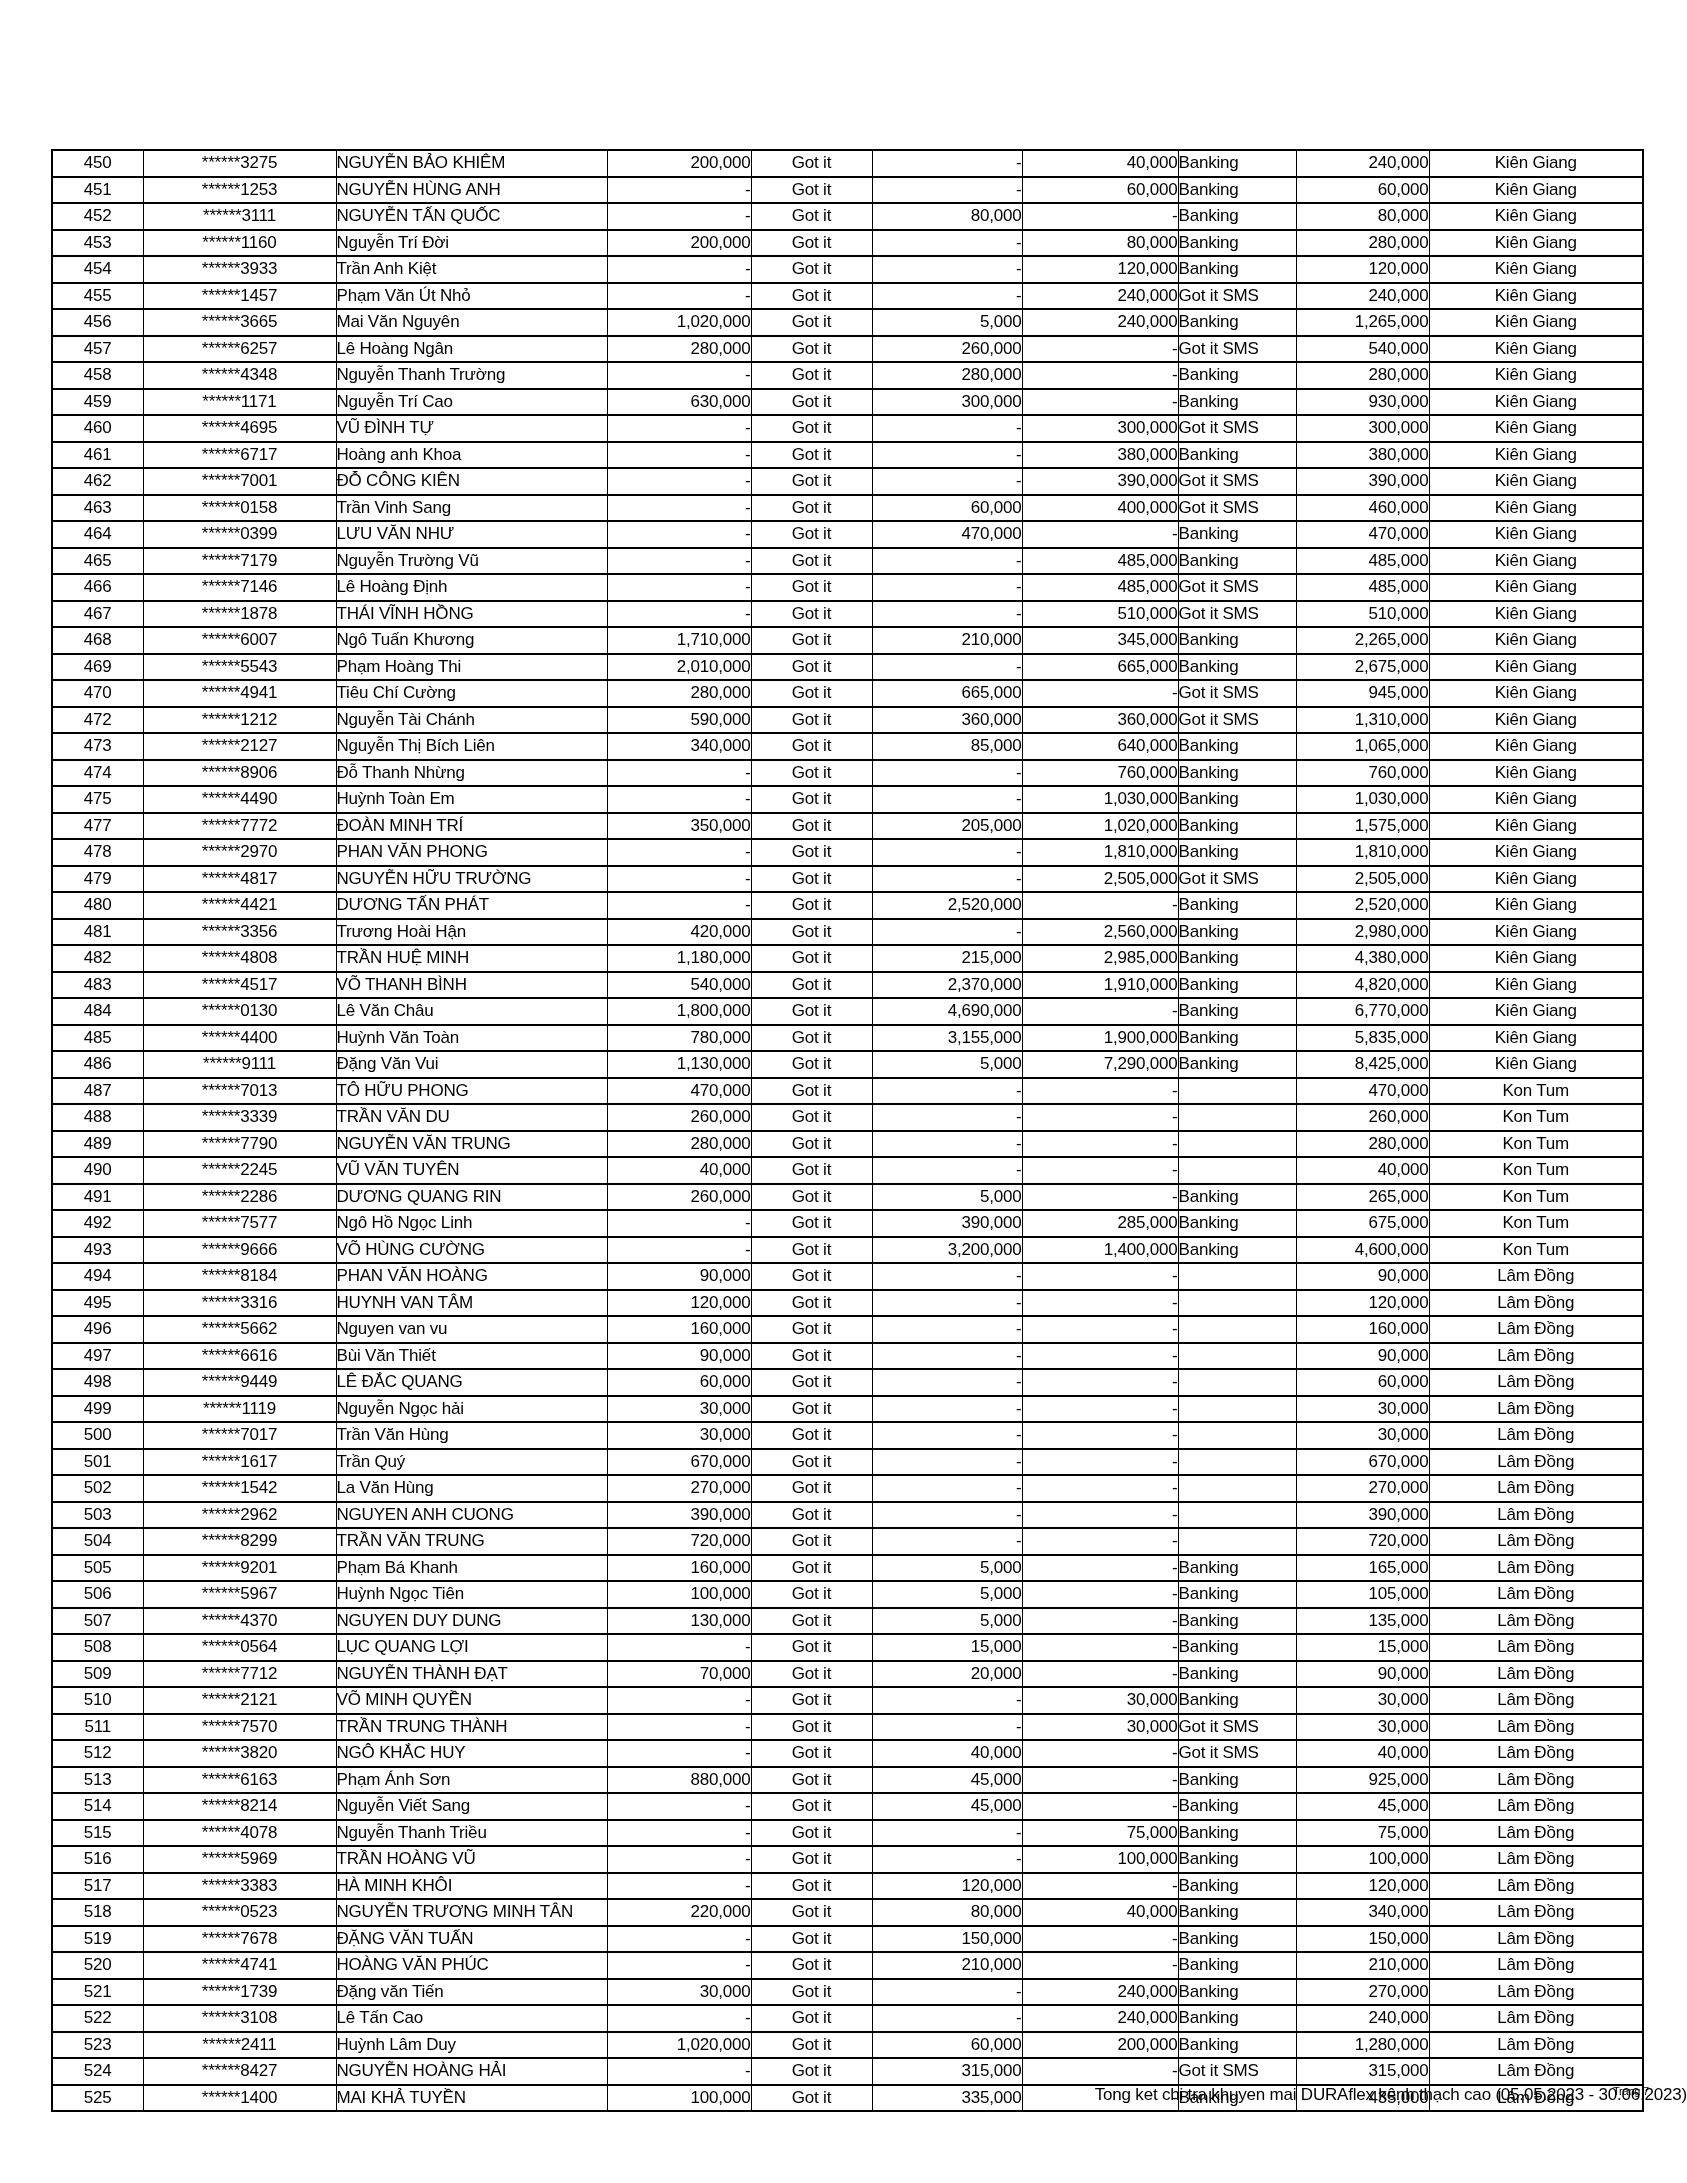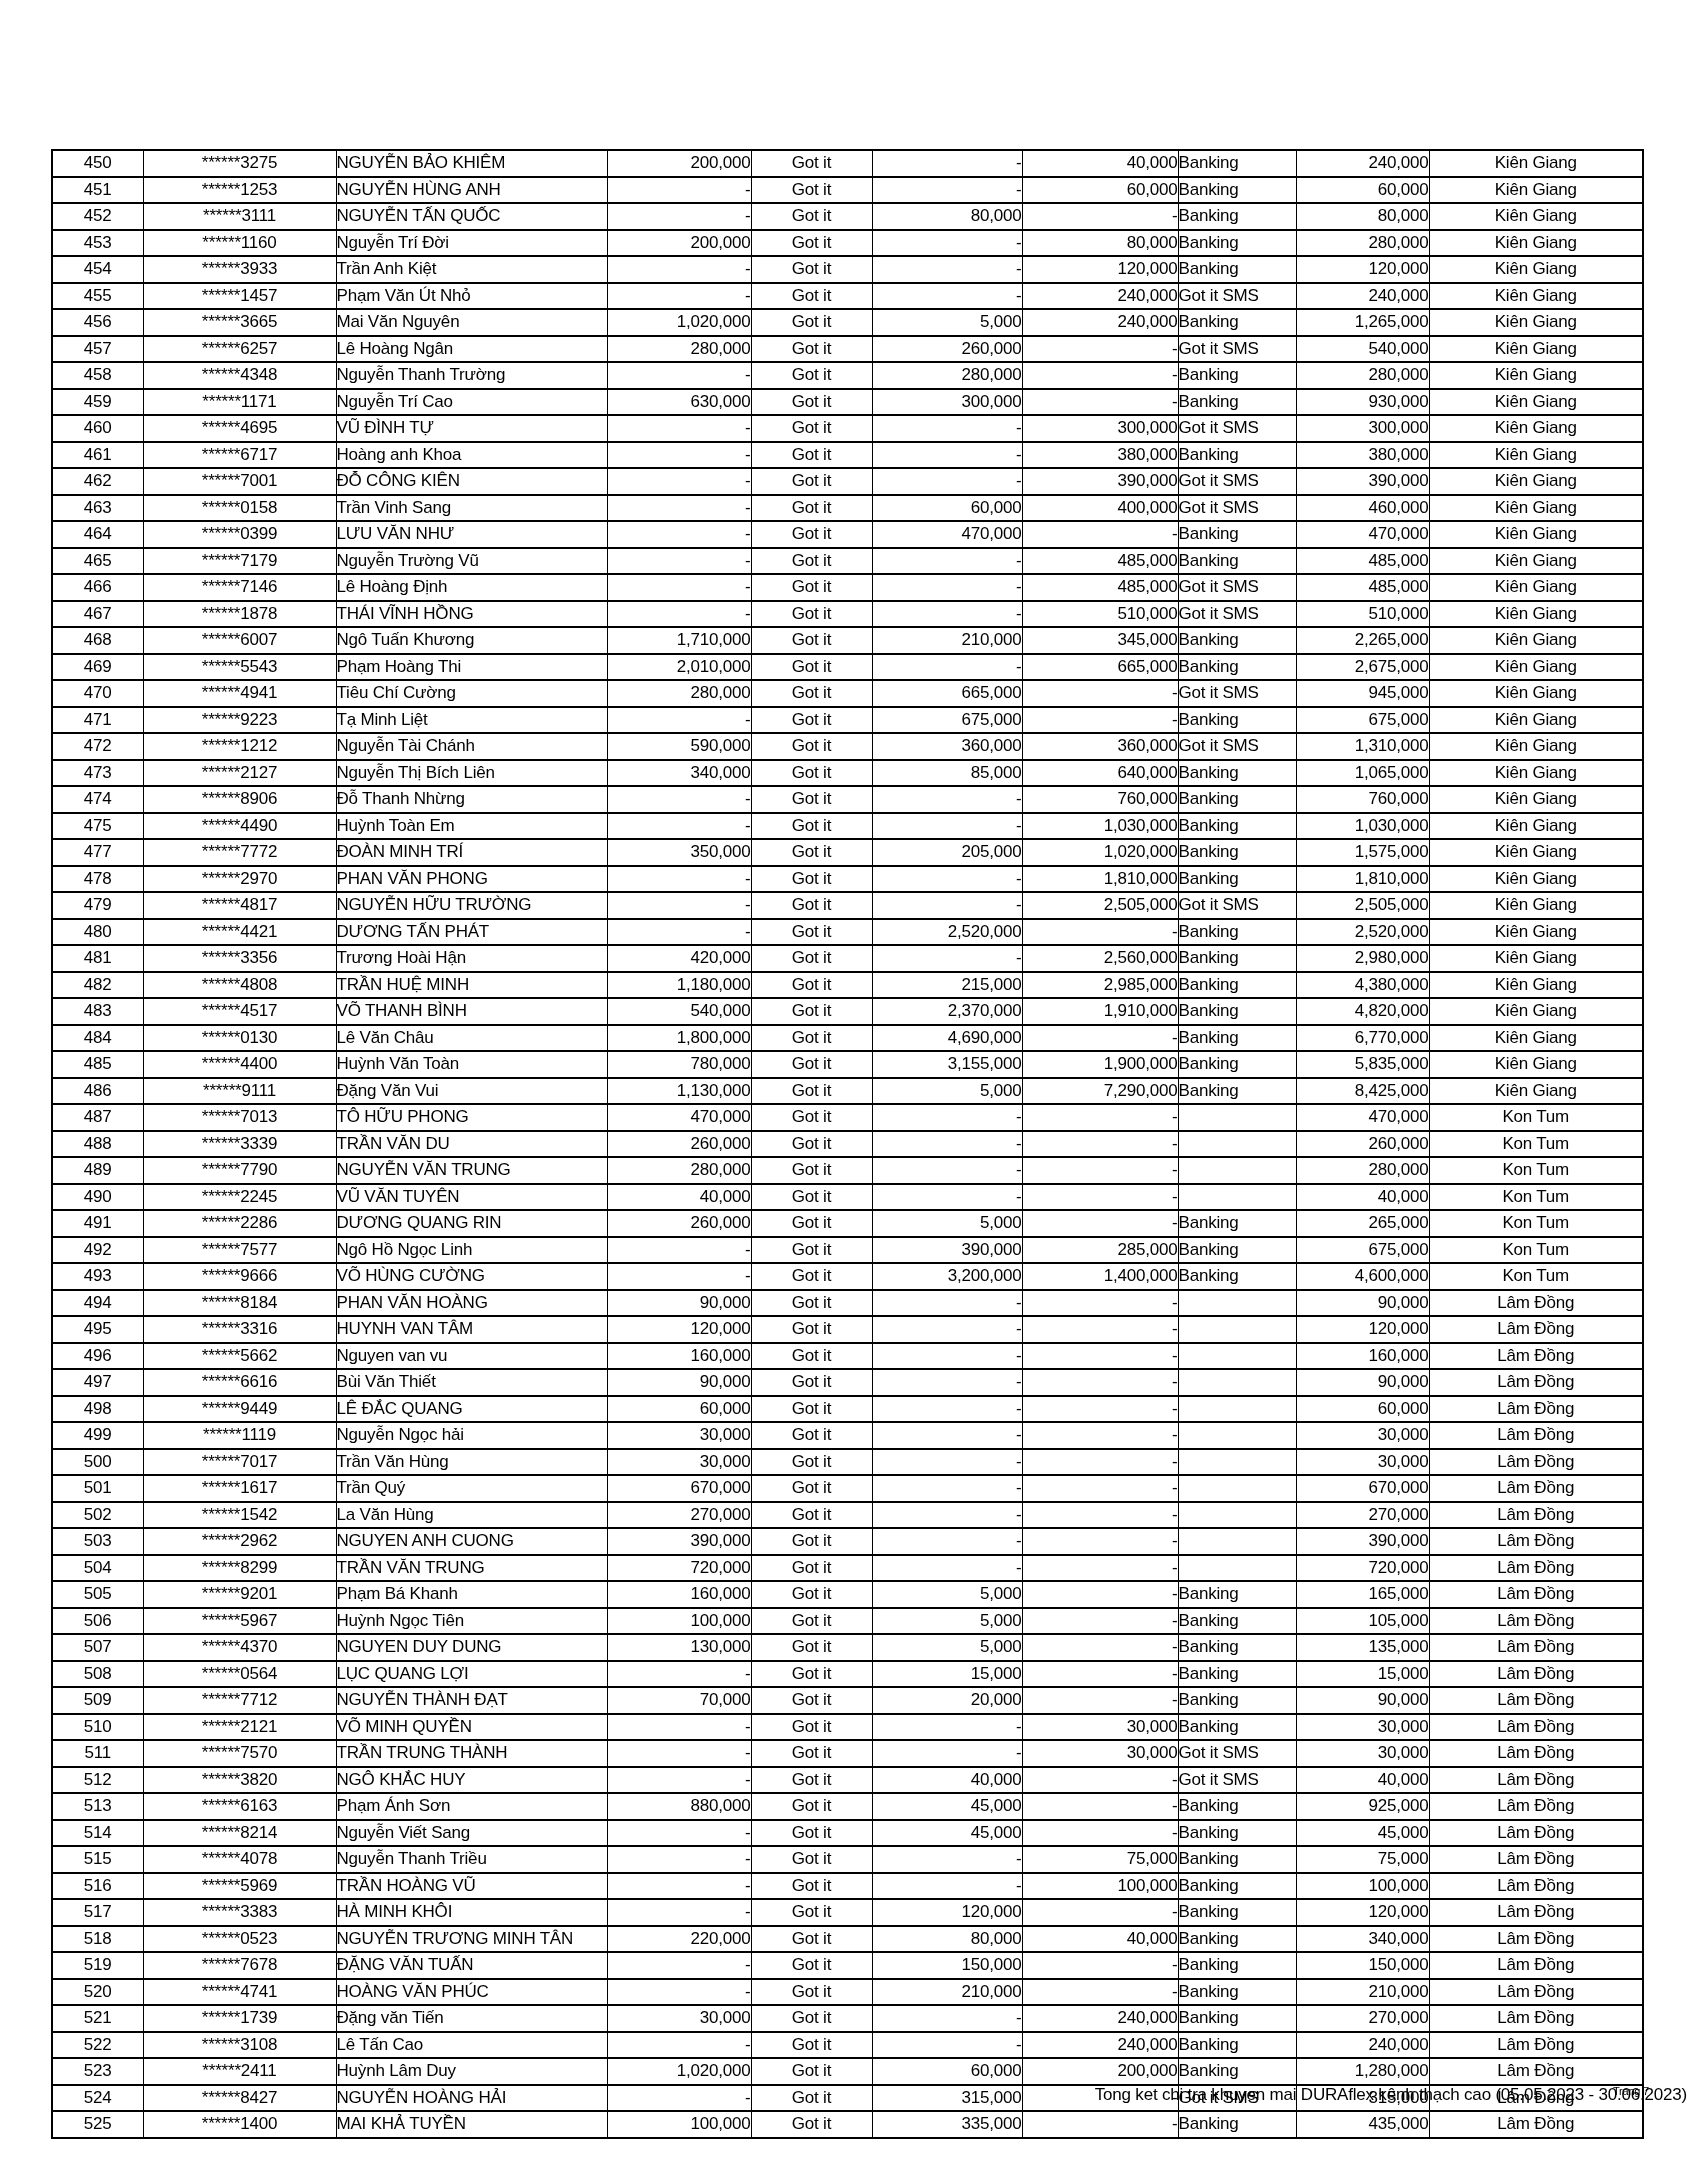--- a/index.html
+++ b/index.html
@@ -321,32 +321,20 @@
           <td class="al-l name-cell">Tiêu Chí Cường</td>
           <td class="al-r">280,000</td>
           <td class="al-c">Got it</td>
           <td class="al-r">665,000</td>
           <td class="al-r dash">-</td>
           <td class="al-l">Got it SMS</td>
           <td class="al-r">945,000</td>
           <td class="al-c">Kiên Giang</td>
         </tr>
         <tr>
-          <td class="al-c">471</td>
-          <td class="al-c">******9223</td>
-          <td class="al-l name-cell">Tạ Minh Liệt</td>
-          <td class="al-r dash">-</td>
-          <td class="al-c">Got it</td>
-          <td class="al-r">675,000</td>
-          <td class="al-r dash">-</td>
-          <td class="al-l">Banking</td>
-          <td class="al-r">675,000</td>
-          <td class="al-c">Kiên Giang</td>
-        </tr>
-        <tr>
           <td class="al-c">472</td>
           <td class="al-c">******1212</td>
           <td class="al-l name-cell">Nguyễn Tài Chánh</td>
           <td class="al-r">590,000</td>
           <td class="al-c">Got it</td>
           <td class="al-r">360,000</td>
           <td class="al-r">360,000</td>
           <td class="al-l">Got it SMS</td>
           <td class="al-r">1,310,000</td>
           <td class="al-c">Kiên Giang</td>

